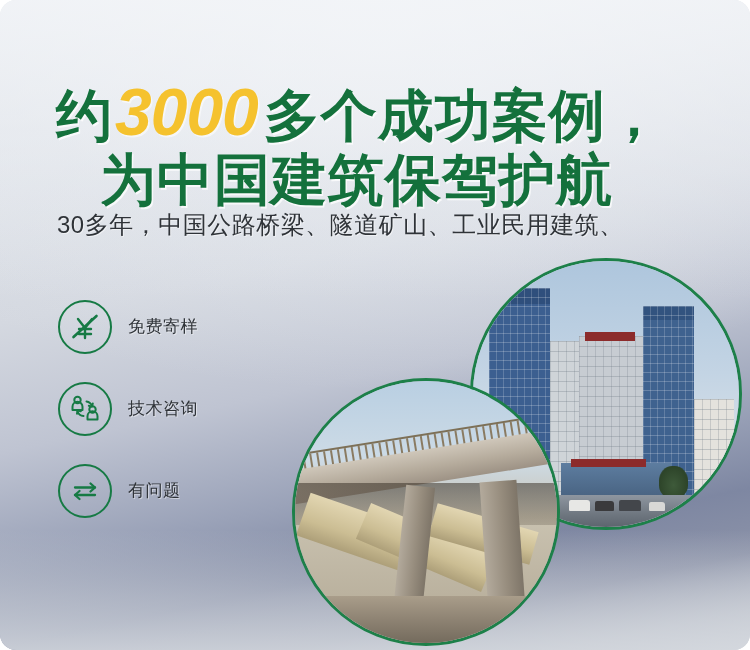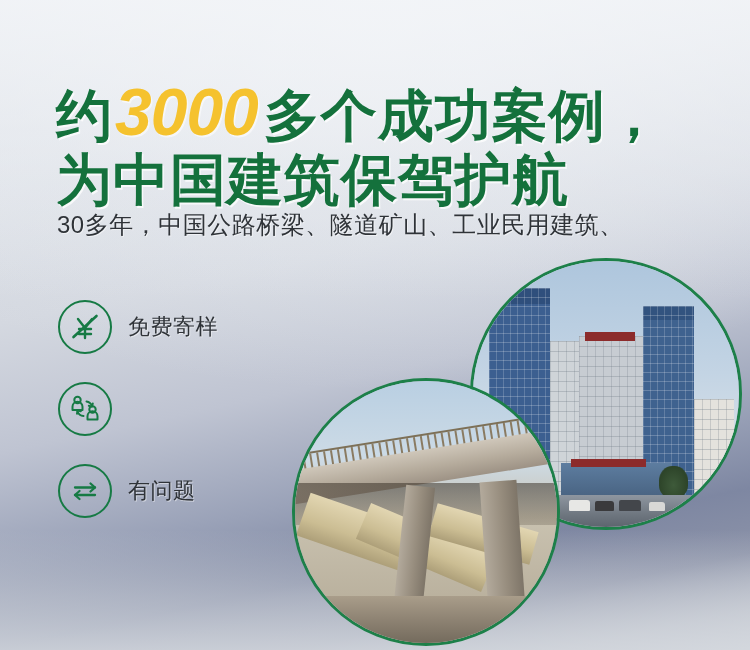--- a/index.html
+++ b/index.html
@@ -23,20 +23,21 @@
       linear-gradient(168deg,
         #e2e6eb 0%,
         #dde1e7 22%,
         #d4d8e0 40%,
         #bfc4d2 56%,
         #9aa2b8 70%,
         #7e87a2 80%,
         #8b92a8 88%,
         #b9bec9 95%,
         #cfd3da 100%);
+    border-radius: 16px;
   }
 
   
   .haze {
     position: absolute;
     left: 0;
     right: 0;
     pointer-events: none;
   }
   .haze-top {
@@ -61,20 +62,21 @@
     font-size: 56px;
     font-weight: bold;
     color: #14713c;
     line-height: 1.05;
     letter-spacing: 1px;
     white-space: nowrap;
     text-shadow: 1.5px 1.5px 0 rgba(255,255,255,0.75);
   }
   .hl-line-2 {
     margin-top: 4px;
+    margin-left: 44px;
   }
   .hl-num {
     color: #f5c22e;
     font-size: 66px;
     font-style: italic;
     font-weight: bold;
     letter-spacing: -1px;
     padding: 0 6px 0 2px;
     text-shadow: 1.5px 1.5px 0 rgba(255,255,255,0.55);
   }
@@ -118,21 +120,21 @@
     box-sizing: border-box;
     display: flex;
     align-items: center;
     justify-content: center;
     background: transparent;
   }
   .feature-icon svg { display: block; }
   .feature-text {
     margin-left: 16px;
     color: #2f3338;
-    font-size: 22px;
+    font-size: 17px;
     line-height: 1.22;
     letter-spacing: 0.5px;
     white-space: nowrap;
     text-shadow: 1px 1px 0 rgba(255,255,255,0.45);
   }
   .feature-text .l2 { display: block; }
 
   
   .photo-circle {
     position: absolute;
@@ -328,20 +330,21 @@
           <path d="M5.5 19 v-3.2 a5 5 0 0 1 10 0 V19 z"></path>
           <circle cx="25.5" cy="18.5" r="3.2"></circle>
           <path d="M20.5 28.5 v-3.2 a5 5 0 0 1 10 0 v3.2 z"></path>
           <path d="M19.5 10.5 a7 7 0 0 1 5.5 4.5"></path>
           <path d="M25.8 12.5 l-0.9 3.1 l-3.1 -0.9"></path>
           <path d="M16.5 25 a7 7 0 0 1 -6 -4.5"></path>
           <path d="M10 22.8 l0.6 -3.2 l3.2 0.7"></path>
         </svg>
       </div>
       <div class="feature-text">
+        <span class="l2">技术咨询</span>
       </div>
     </div>
 
 
     <div class="feature">
       <div class="feature-icon">
         <svg width="34" height="34" viewBox="0 0 34 34" fill="none" stroke="#167a44" stroke-width="2.3" stroke-linecap="round" stroke-linejoin="round">
           <path d="M7 13.5 H27"></path>
           <path d="M22.5 9.5 L27 13.5 L22.5 17.5"></path>
           <path d="M27 21 H7"></path>

